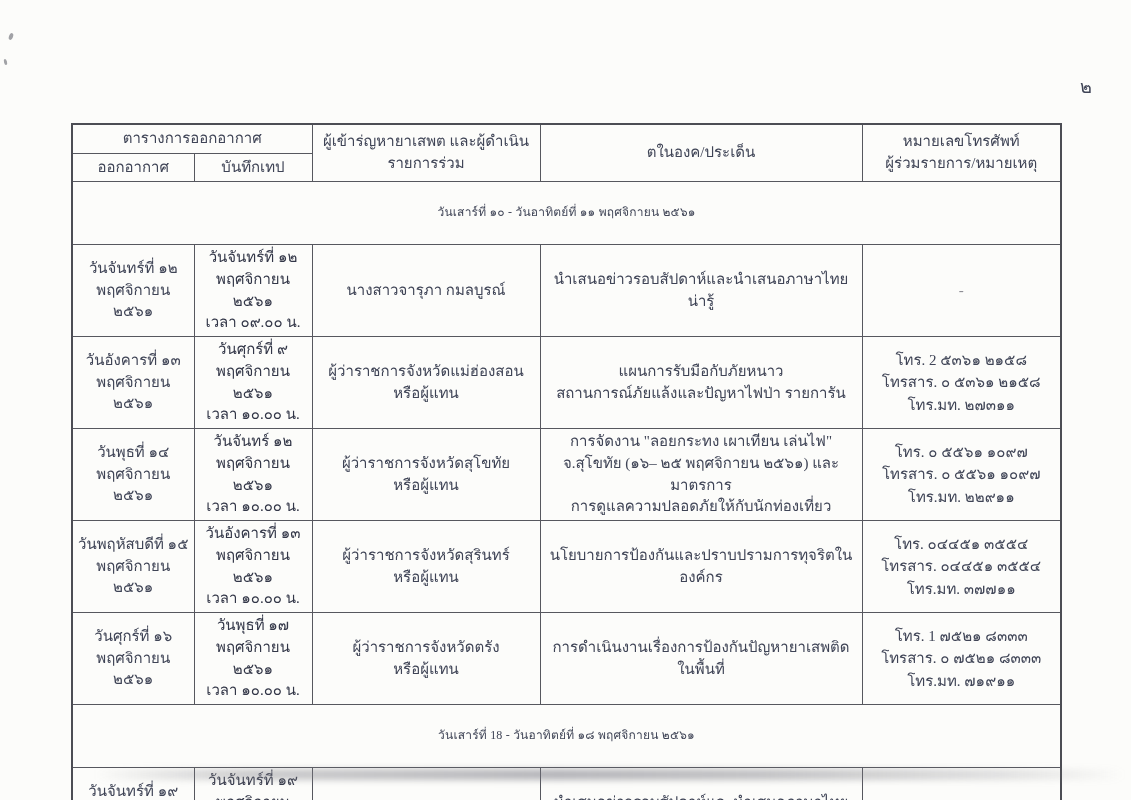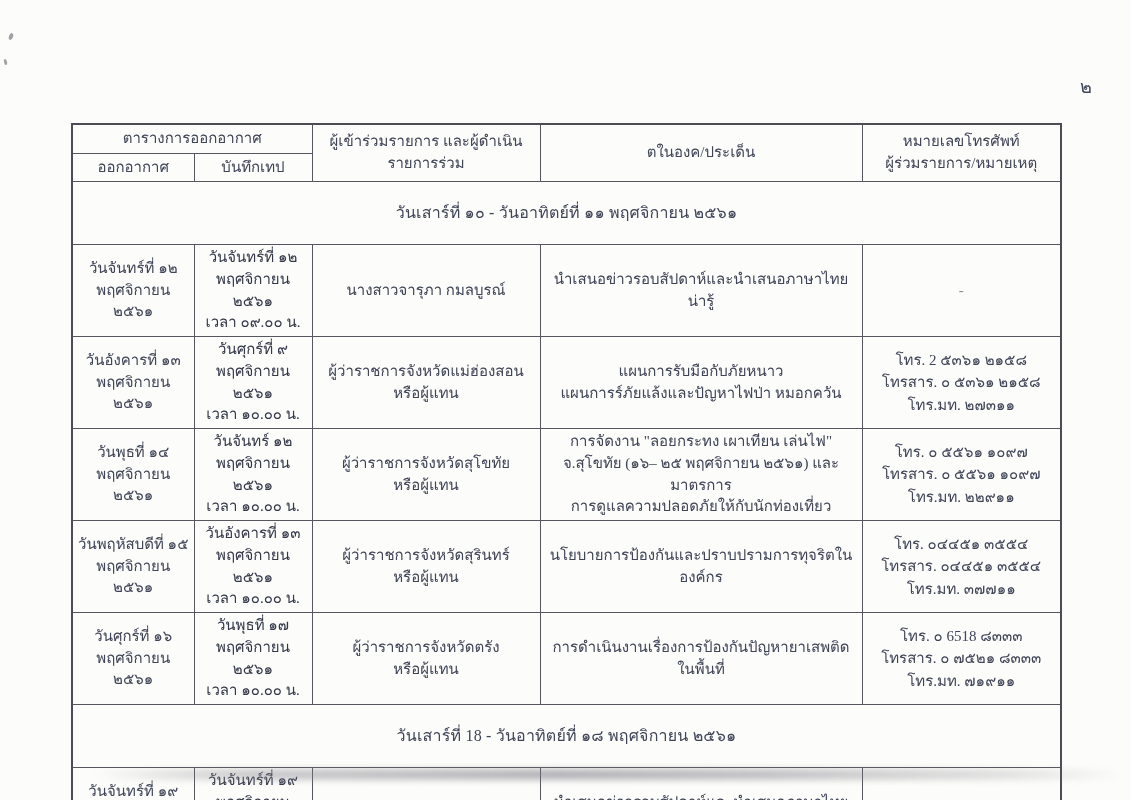--- a/index.html
+++ b/index.html
@@ -39,21 +39,21 @@
     white-space:pre-line;
     padding:2px 4px;
     overflow:hidden;
     margin-left:8px;
   }
   table.sched{border:2px solid #4c4d54;}
   th.h-group{height:24px;}
   th.h-sub{height:23px;}
   tr.section-row td{
     height:58px;
-    font-size:16px;
+    font-size:12px;
     letter-spacing:.2px;
   }
   tr.r-std td{height:64px;}
   tr.r-first td{height:71px;}
   tr.r-last td{height:77px;}
   td.c2{font-weight:bold;color:#333748;}
   td.c5{
     text-align:left;
     padding-left:9px;
     line-height:1.5;
@@ -95,21 +95,21 @@
       <col style="width:122px">
       <col style="width:118px">
       <col style="width:228px">
       <col style="width:322px">
       <col style="width:199px">
     </colgroup>
 
     <thead>
       <tr>
         <th class="h-group" colspan="2">ตารางการออกอากาศ</th>
-        <th rowspan="2">ผู้เข้าร่วมรายการ และผู้ดำเนินรายการร่วม</th>
+        <th rowspan="2">ผู้เข้าร่ญหายาเสพต และผู้ดำเนินรายการร่วม</th>
         <th rowspan="2">ตในองค/ประเด็น</th>
         <th rowspan="2">หมายเลขโทรศัพท์
 ผู้ร่วมรายการ/หมายเหตุ</th>
       </tr>
       <tr>
         <th class="h-sub">ออกอากาศ</th>
         <th class="h-sub">บันทึกเทป</th>
       </tr>
     </thead>
 
@@ -131,21 +131,21 @@
 
       <tr class="r-std">
         <td>วันอังคารที่ ๑๓
 พฤศจิกายน ๒๕๖๑</td>
         <td class="c2">วันศุกร์ที่ ๙
 พฤศจิกายน ๒๕๖๑
 เวลา ๑๐.๐๐ น.</td>
         <td>ผู้ว่าราชการจังหวัดแม่ฮ่องสอน
 หรือผู้แทน</td>
         <td>แผนการรับมือกับภัยหนาว
-แผนการร์ภัยแล้งและปัญหาไฟป่า หมอกควัน</td>
+สถานการณ์ภัยแล้งและปัญหาไฟป่า รายการัน</td>
         <td class="c5">โทร. 2 ๕๓๖๑ ๒๑๕๘
 โทรสาร.  ๐ ๕๓๖๑ ๒๑๕๘
 โทร.มท. ๒๗๓๑๑</td>
       </tr>
 
       <tr class="r-std">
         <td>วันพุธที่ ๑๔
 พฤศจิกายน ๒๕๖๑</td>
         <td class="c2">วันจันทร์ ๑๒
 พฤศจิกายน ๒๕๖๑
@@ -176,21 +176,21 @@
 
       <tr class="r-std">
         <td>วันศุกร์ที่ ๑๖
 พฤศจิกายน ๒๕๖๑</td>
         <td class="c2">วันพุธที่ ๑๗
 พฤศจิกายน ๒๕๖๑
 เวลา ๑๐.๐๐ น.</td>
         <td>ผู้ว่าราชการจังหวัดตรัง
 หรือผู้แทน</td>
         <td>การดำเนินงานเรื่องการป้องกันปัญหายาเสพติดในพื้นที่</td>
-        <td class="c5">โทร. ๐ 6518 ๘๓๓๓
+        <td class="c5">โทร. 1 ๗๕๒๑ ๘๓๓๓
 โทรสาร. ๐ ๗๕๒๑ ๘๓๓๓
 โทร.มท. ๗๑๙๑๑</td>
       </tr>
     </tbody>
 
     <tbody>
       <tr class="section-row">
         <td colspan="5">วันเสาร์ที่ 18 - วันอาทิตย์ที่ ๑๘ พฤศจิกายน ๒๕๖๑</td>
       </tr>
 

